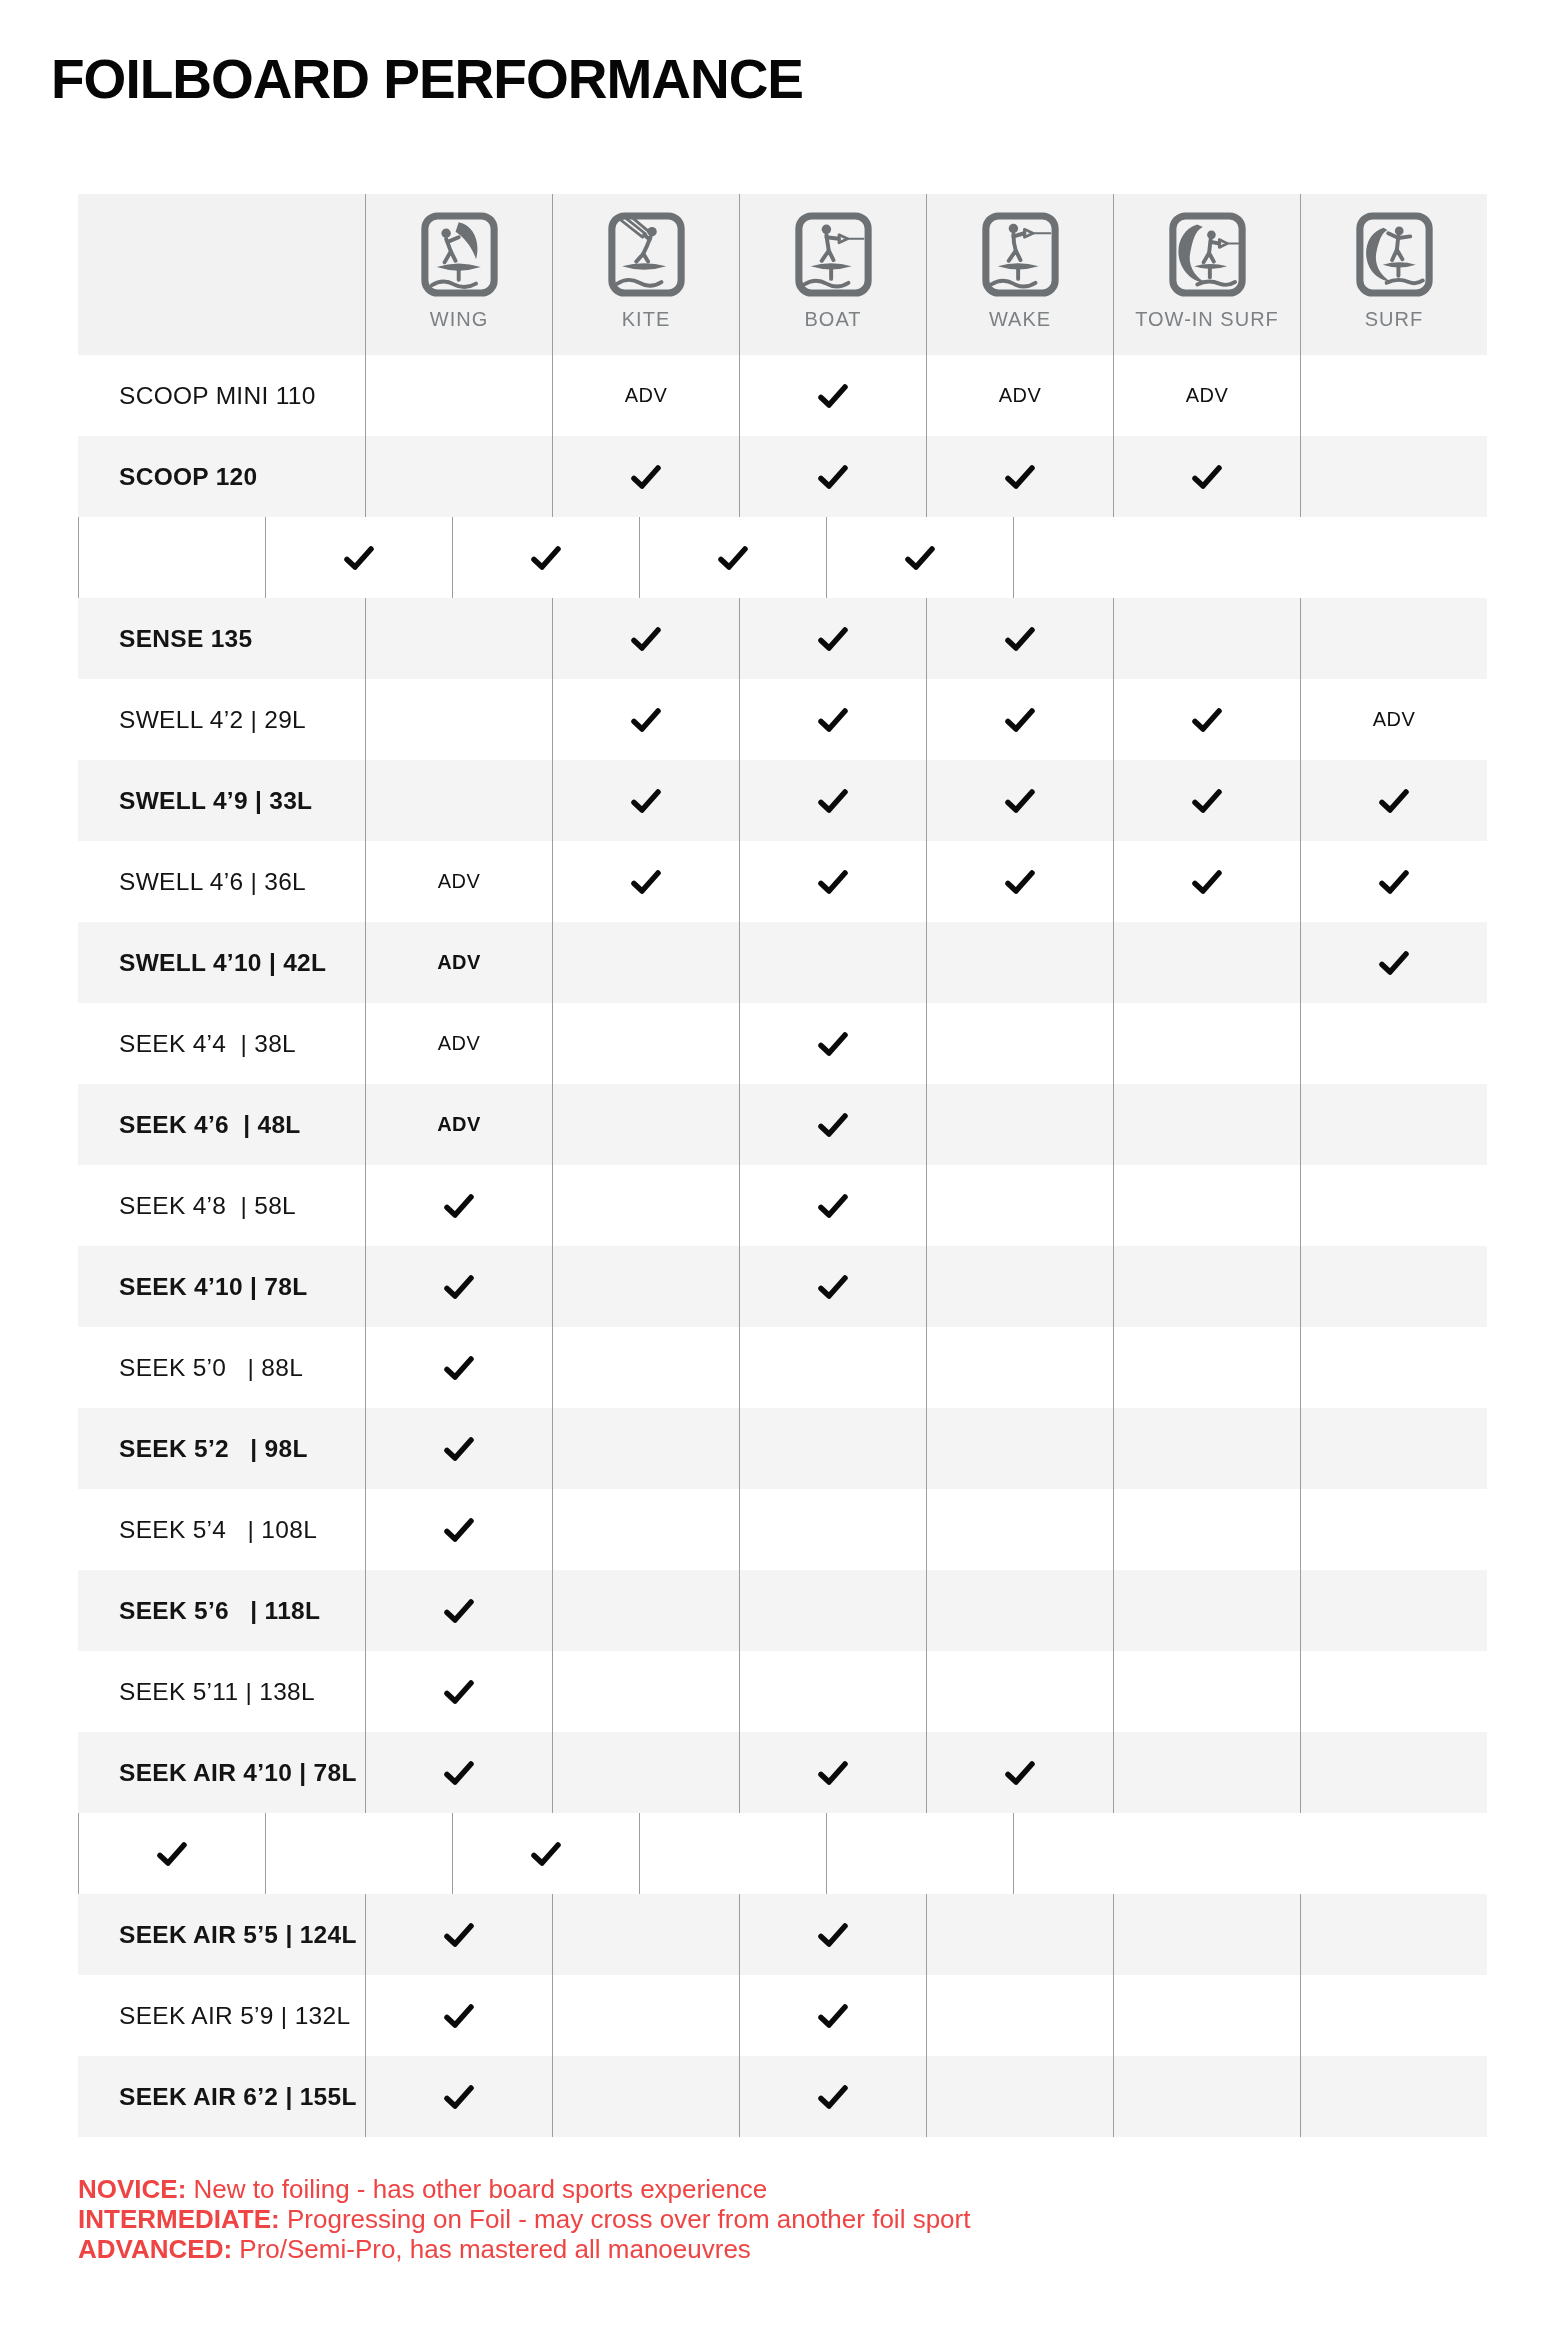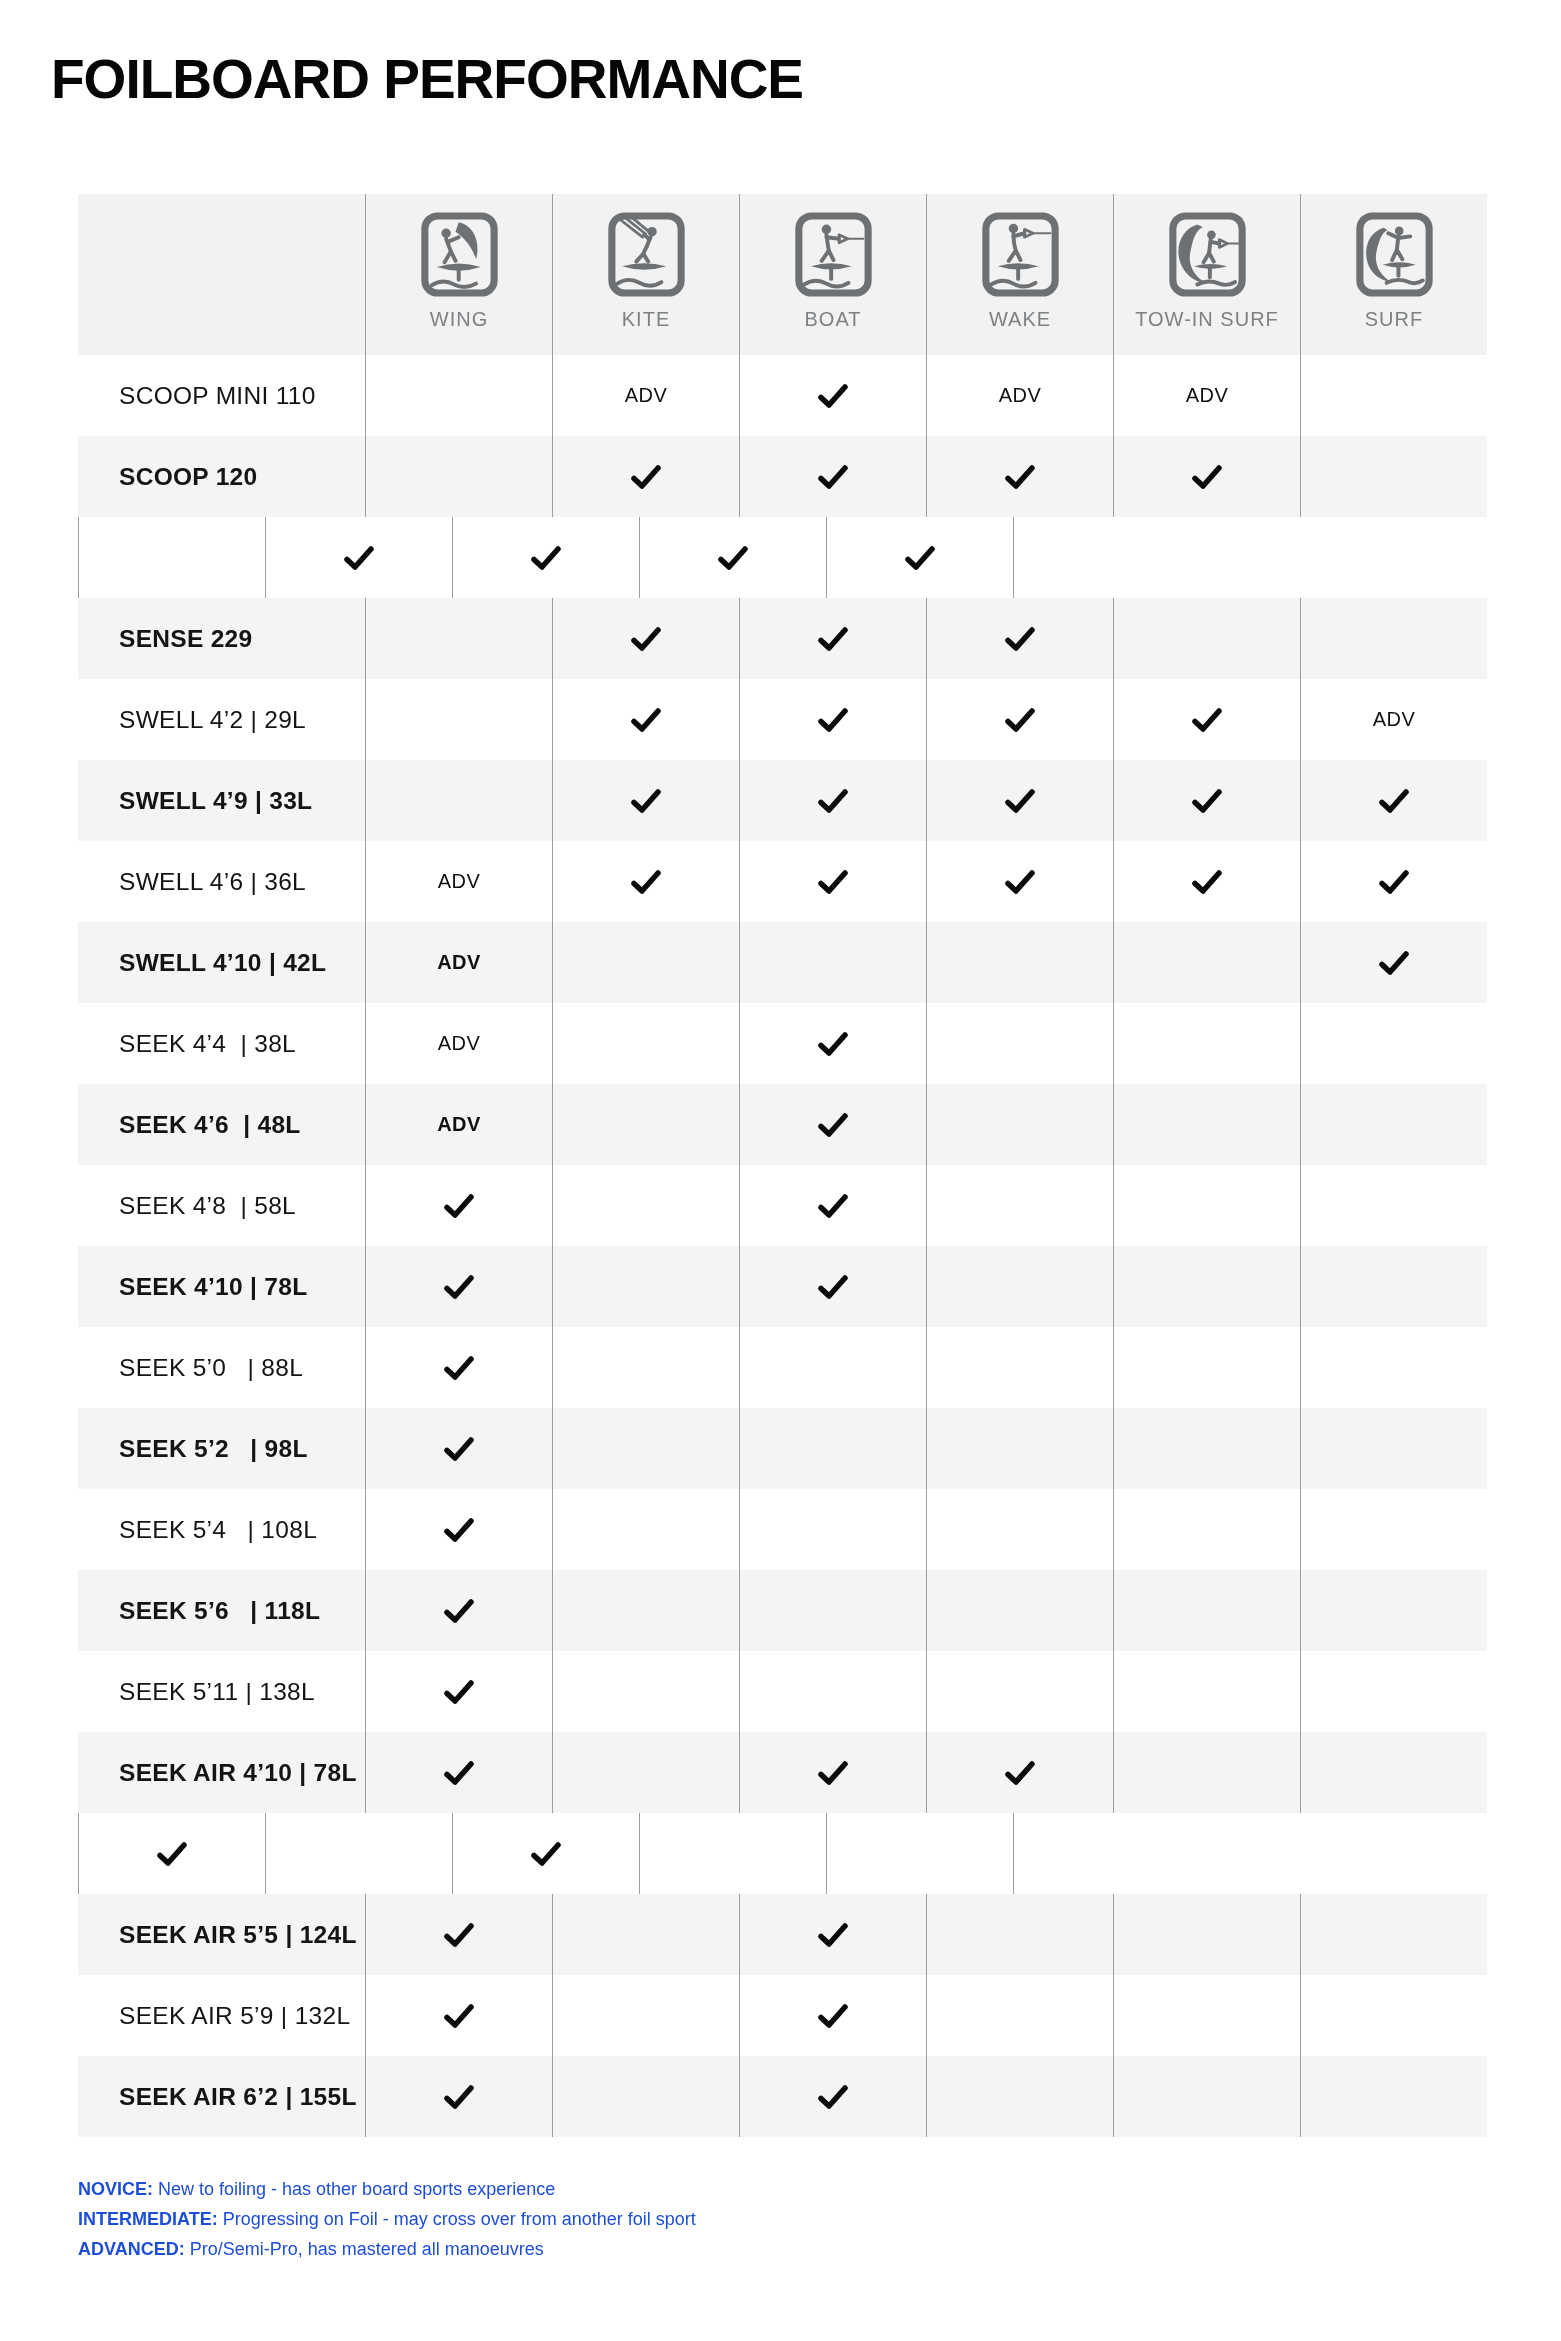--- a/index.html
+++ b/index.html
@@ -43,21 +43,21 @@
     white-space:pre;
   }
   .cell{
     width:187px;flex:none;box-sizing:border-box;border-left:1px solid var(--divider);
     display:flex;align-items:center;justify-content:center;
   }
   .check-box{width:30px;height:24px;color:var(--check-black);}
   .check-box svg{width:100%;height:100%;display:block;}
   .adv{font-size:20px;letter-spacing:0.5px;color:#111;}
   .legend{position:absolute;left:78px;top:2174px;}
-  .legend-line{font-size:18px;line-height:30px;color:#1d4ed8;white-space:nowrap;}
+  .legend-line{font-size:26px;line-height:30px;color:#ef4444;white-space:nowrap;}
   .legend-term{font-weight:700;}
 </style>
 </head>
 <body>
 
 <div class="page">
   <h1 class="title">FOILBOARD PERFORMANCE</h1>
 
   <div class="matrix">
     <div class="header-row">
@@ -265,21 +265,21 @@
           <div class="cell">
             <div class="check-box">
   <svg viewBox="0 0 60 48" xmlns="http://www.w3.org/2000/svg">
     <path d="M6 27 L22 42 L54 6" fill="none" stroke="currentColor" stroke-width="11" stroke-linecap="round" stroke-linejoin="round"></path>
   </svg>
 </div>
           </div>
           <div class="cell"></div>
         </div>
         <div class="row alt">
-          <div class="row-label">SENSE 229</div>
+          <div class="row-label">SENSE 135</div>
           <div class="cell"></div>
           <div class="cell">
             <div class="check-box">
   <svg viewBox="0 0 60 48" xmlns="http://www.w3.org/2000/svg">
     <path d="M6 27 L22 42 L54 6" fill="none" stroke="currentColor" stroke-width="11" stroke-linecap="round" stroke-linejoin="round"></path>
   </svg>
 </div>
           </div>
           <div class="cell">
             <div class="check-box">

